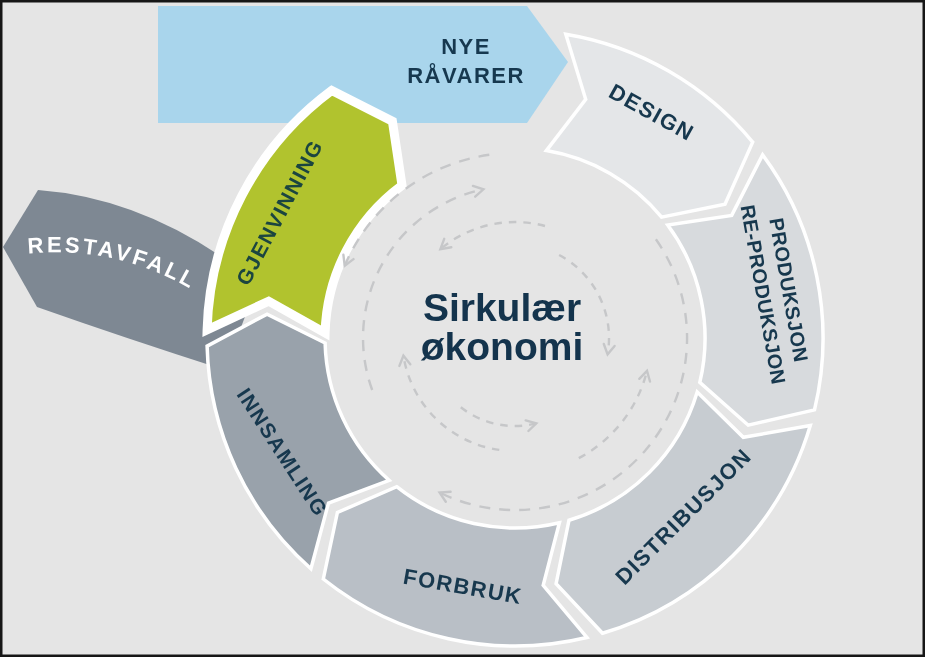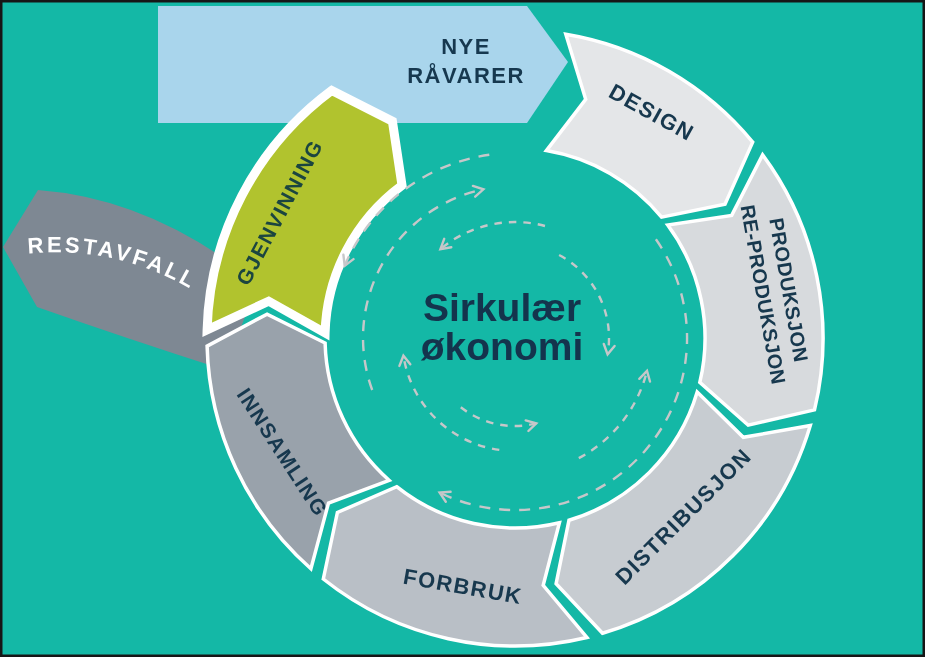--- a/index.html
+++ b/index.html
@@ -1,16 +1,16 @@
 <!DOCTYPE html>
 <html><head>
 <meta charset="utf-8">
 <style>
   html,body{margin:0;padding:0;background:#ffffff;}
-  .stage{width:925px;height:657px;position:relative;background:#14b8a6;overflow:hidden;
+  .stage{width:925px;height:657px;position:relative;background:#e5e5e5;overflow:hidden;
          font-family:"Liberation Sans", sans-serif;}
   svg text{font-family:"Liberation Sans", sans-serif;}
 </style>
 </head>
 <body>
 
 <div class="stage">
 <svg id="diagram" width="925" height="657" viewBox="0 0 925 657">
 
   <defs>

